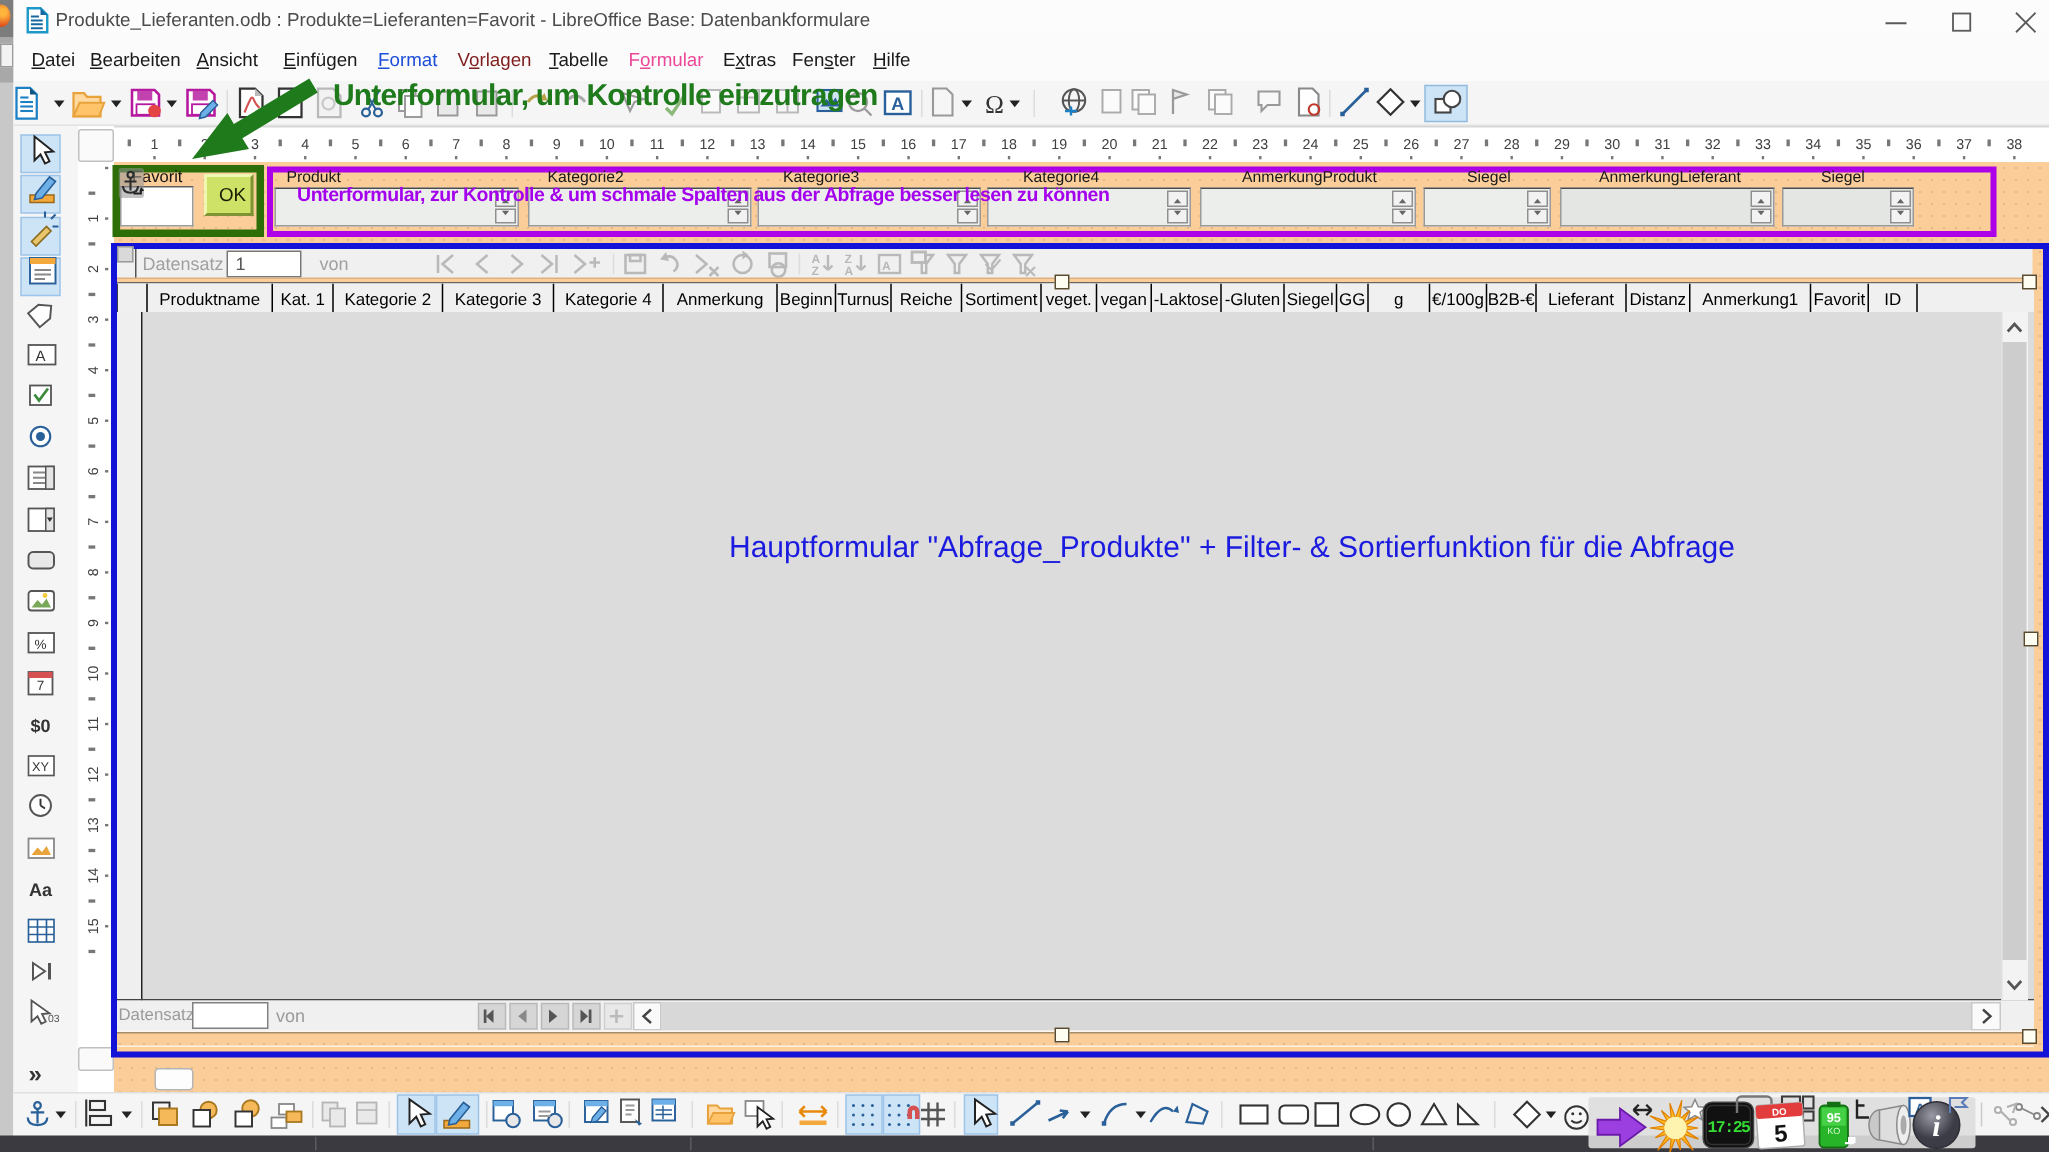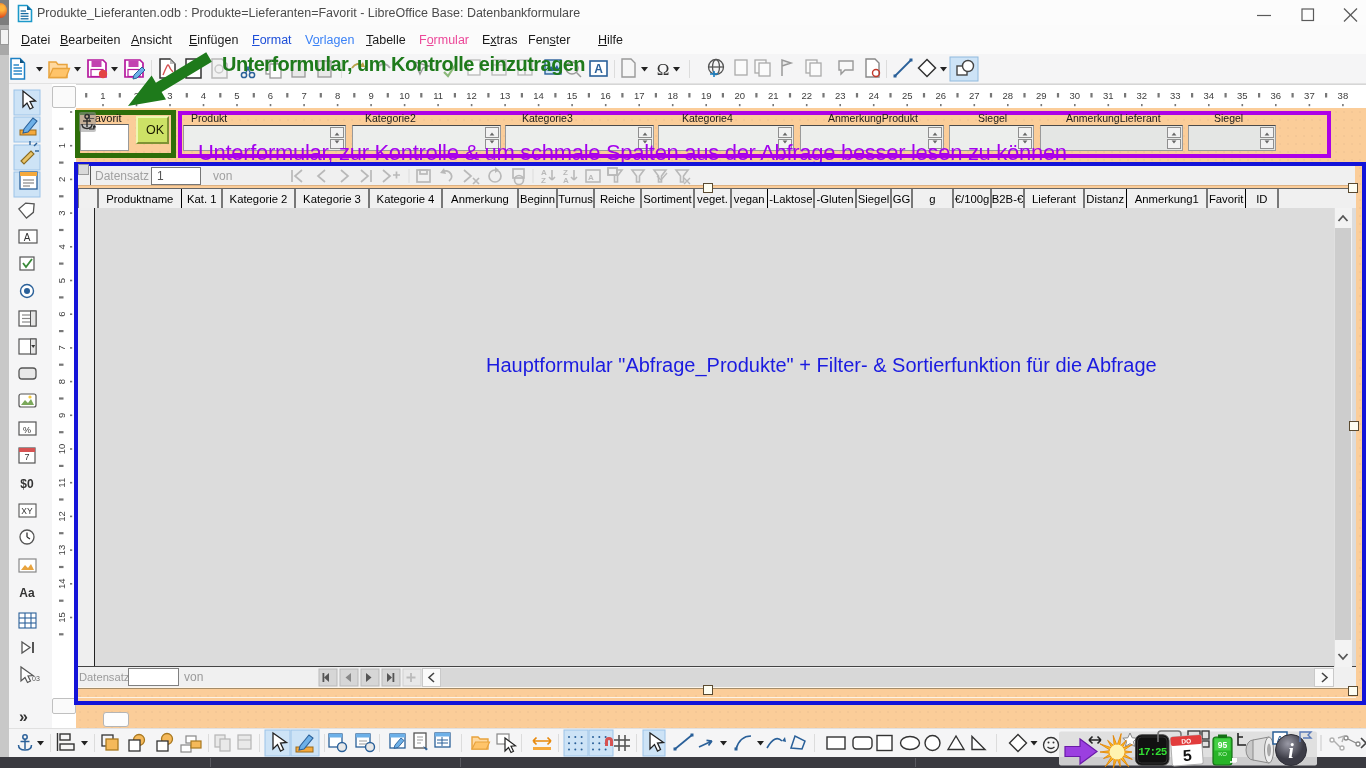--- a/index.html
+++ b/index.html
@@ -30,26 +30,26 @@
 <line x1="104" y1="8.5" x2="117" y2="21.5"></line>
       <line x1="117" y1="8.5" x2="104" y2="21.5"></line>
 </g>
   </svg>
 <div style="position:absolute;left:9px;top:25px;width:1357px;height:29px;background:#fbfbfb;"></div>
 <div style="position:absolute;left:21px;top:33px;font-size:12.5px;color:#1a1a1a;font-weight:normal;white-space:nowrap;"><u>D</u>atei</div>
 <div style="position:absolute;left:60px;top:33px;font-size:12.5px;color:#1a1a1a;font-weight:normal;white-space:nowrap;"><u>B</u>earbeiten</div>
 <div style="position:absolute;left:131px;top:33px;font-size:12.5px;color:#1a1a1a;font-weight:normal;white-space:nowrap;"><u>A</u>nsicht</div>
 <div style="position:absolute;left:189px;top:33px;font-size:12.5px;color:#1a1a1a;font-weight:normal;white-space:nowrap;"><u>E</u>infügen</div>
 <div style="position:absolute;left:252px;top:33px;font-size:12.5px;color:#1d4ed8;font-weight:normal;white-space:nowrap;"><u>F</u>ormat</div>
-<div style="position:absolute;left:305px;top:33px;font-size:12.5px;color:#3b82f6;font-weight:normal;white-space:nowrap;">V<u>o</u>rlagen</div>
+<div style="position:absolute;left:305px;top:33px;font-size:12.5px;color:#7f1d1d;font-weight:normal;white-space:nowrap;">V<u>o</u>rlagen</div>
 <div style="position:absolute;left:366px;top:33px;font-size:12.5px;color:#1a1a1a;font-weight:normal;white-space:nowrap;"><u>T</u>abelle</div>
 <div style="position:absolute;left:419px;top:33px;font-size:12.5px;color:#ec4899;font-weight:normal;white-space:nowrap;">F<u>o</u>rmular</div>
 <div style="position:absolute;left:482px;top:33px;font-size:12.5px;color:#1a1a1a;font-weight:normal;white-space:nowrap;">E<u>x</u>tras</div>
 <div style="position:absolute;left:528px;top:33px;font-size:12.5px;color:#1a1a1a;font-weight:normal;white-space:nowrap;">Fen<u>s</u>ter</div>
-<div style="position:absolute;left:582px;top:33px;font-size:12.5px;color:#1a1a1a;font-weight:normal;white-space:nowrap;margin-left:16px;"><u>H</u>ilfe</div>
+<div style="position:absolute;left:582px;top:33px;font-size:12.5px;color:#1a1a1a;font-weight:normal;white-space:nowrap;"><u>H</u>ilfe</div>
 <div style="position:absolute;left:9px;top:54px;width:1357px;height:30px;background:#f5f5f6;border-bottom:1px solid #e2e2e2;"></div>
 <svg style="left:0;top:54px;" width="1000" height="30" viewBox="0 0 1000 30">
     <path d="M11 4.5 h9 l4.5 4.5 v16 h-13.5 z" fill="#fff" stroke="#1c80c4" stroke-width="1.5"></path>
     <path d="M20 4.5 l4.5 4.5 h-4.5 z" fill="#10537f"></path>
     <g stroke="#1c80c4" stroke-width="1.4">
       <line x1="13.5" y1="11" x2="19" y2="11"></line>
       <line x1="13.5" y1="14" x2="22" y2="14"></line>
       <line x1="13.5" y1="17" x2="22" y2="17"></line>
       <line x1="13.5" y1="20" x2="22" y2="20"></line>
     </g>
@@ -504,21 +504,21 @@
     <path d="M7 16.5 l-2.4 -3 h4.8 z" fill="#666"></path>
   </svg>
 <div style="position:absolute;left:1214px;top:112px;font-size:10.5px;color:#1a1a1a;font-weight:normal;white-space:nowrap;">Siegel</div>
 <div style="position:absolute;left:1188px;top:125px;width:88px;height:26px;background:#e4e6e4;border:1px solid #9a9a9a;border-top:1.6px solid #4a4a4a;"></div>
 <div style="position:absolute;left:1260px;top:127px;width:14px;height:11px;background:#f2f2f2;border:1px solid #8f8f8f;"></div>
 <div style="position:absolute;left:1260px;top:139px;width:14px;height:10px;background:#f2f2f2;border:1px solid #8f8f8f;"></div>
 <svg style="left:1260px;top:127px;" width="14" height="22" viewBox="0 0 14 22">
     <path d="M7 5.5 l2.4 3 h-4.8 z" fill="#666"></path>
     <path d="M7 16.5 l-2.4 -3 h4.8 z" fill="#666"></path>
   </svg>
-<div style="position:absolute;left:198px;top:140px;font-size:22px;color:#a400ee;font-weight:normal;white-space:nowrap;letter-spacing:-0.3px;">Unterformular, zur Kontrolle &amp; um schmale Spalten aus der Abfrage besser lesen zu können</div>
+<div style="position:absolute;left:198px;top:122px;font-size:13px;color:#a400ee;font-weight:bold;white-space:nowrap;letter-spacing:-0.3px;">Unterformular, zur Kontrolle &amp; um schmale Spalten aus der Abfrage besser lesen zu können</div>
 <div style="position:absolute;left:74px;top:162px;width:1292px;height:543px;border:4.5px solid #1313d8;"></div>
 <div style="position:absolute;left:78px;top:166px;width:1277px;height:20px;background:#f0f0f0;"></div>
 <div style="position:absolute;left:90px;top:166px;width:1px;height:20px;background:#555;"></div>
 <div style="position:absolute;left:95px;top:169px;font-size:12px;color:#a0a0a0;font-weight:normal;white-space:nowrap;">Datensatz</div>
 <div style="position:absolute;left:151px;top:167px;width:50px;height:18px;background:#fff;border:1px solid #777;"></div>
 <div style="position:absolute;left:157px;top:169px;font-size:12px;color:#555;font-weight:normal;white-space:nowrap;">1</div>
 <div style="position:absolute;left:213px;top:169px;font-size:12px;color:#a0a0a0;font-weight:normal;white-space:nowrap;">von</div>
 <svg style="left:280px;top:166px;" width="420" height="20" viewBox="0 0 420 20">
     <g stroke="#b9b9b9" stroke-width="1.7" fill="none">
       <path d="M22 4 l-7 6 l7 6"></path>

